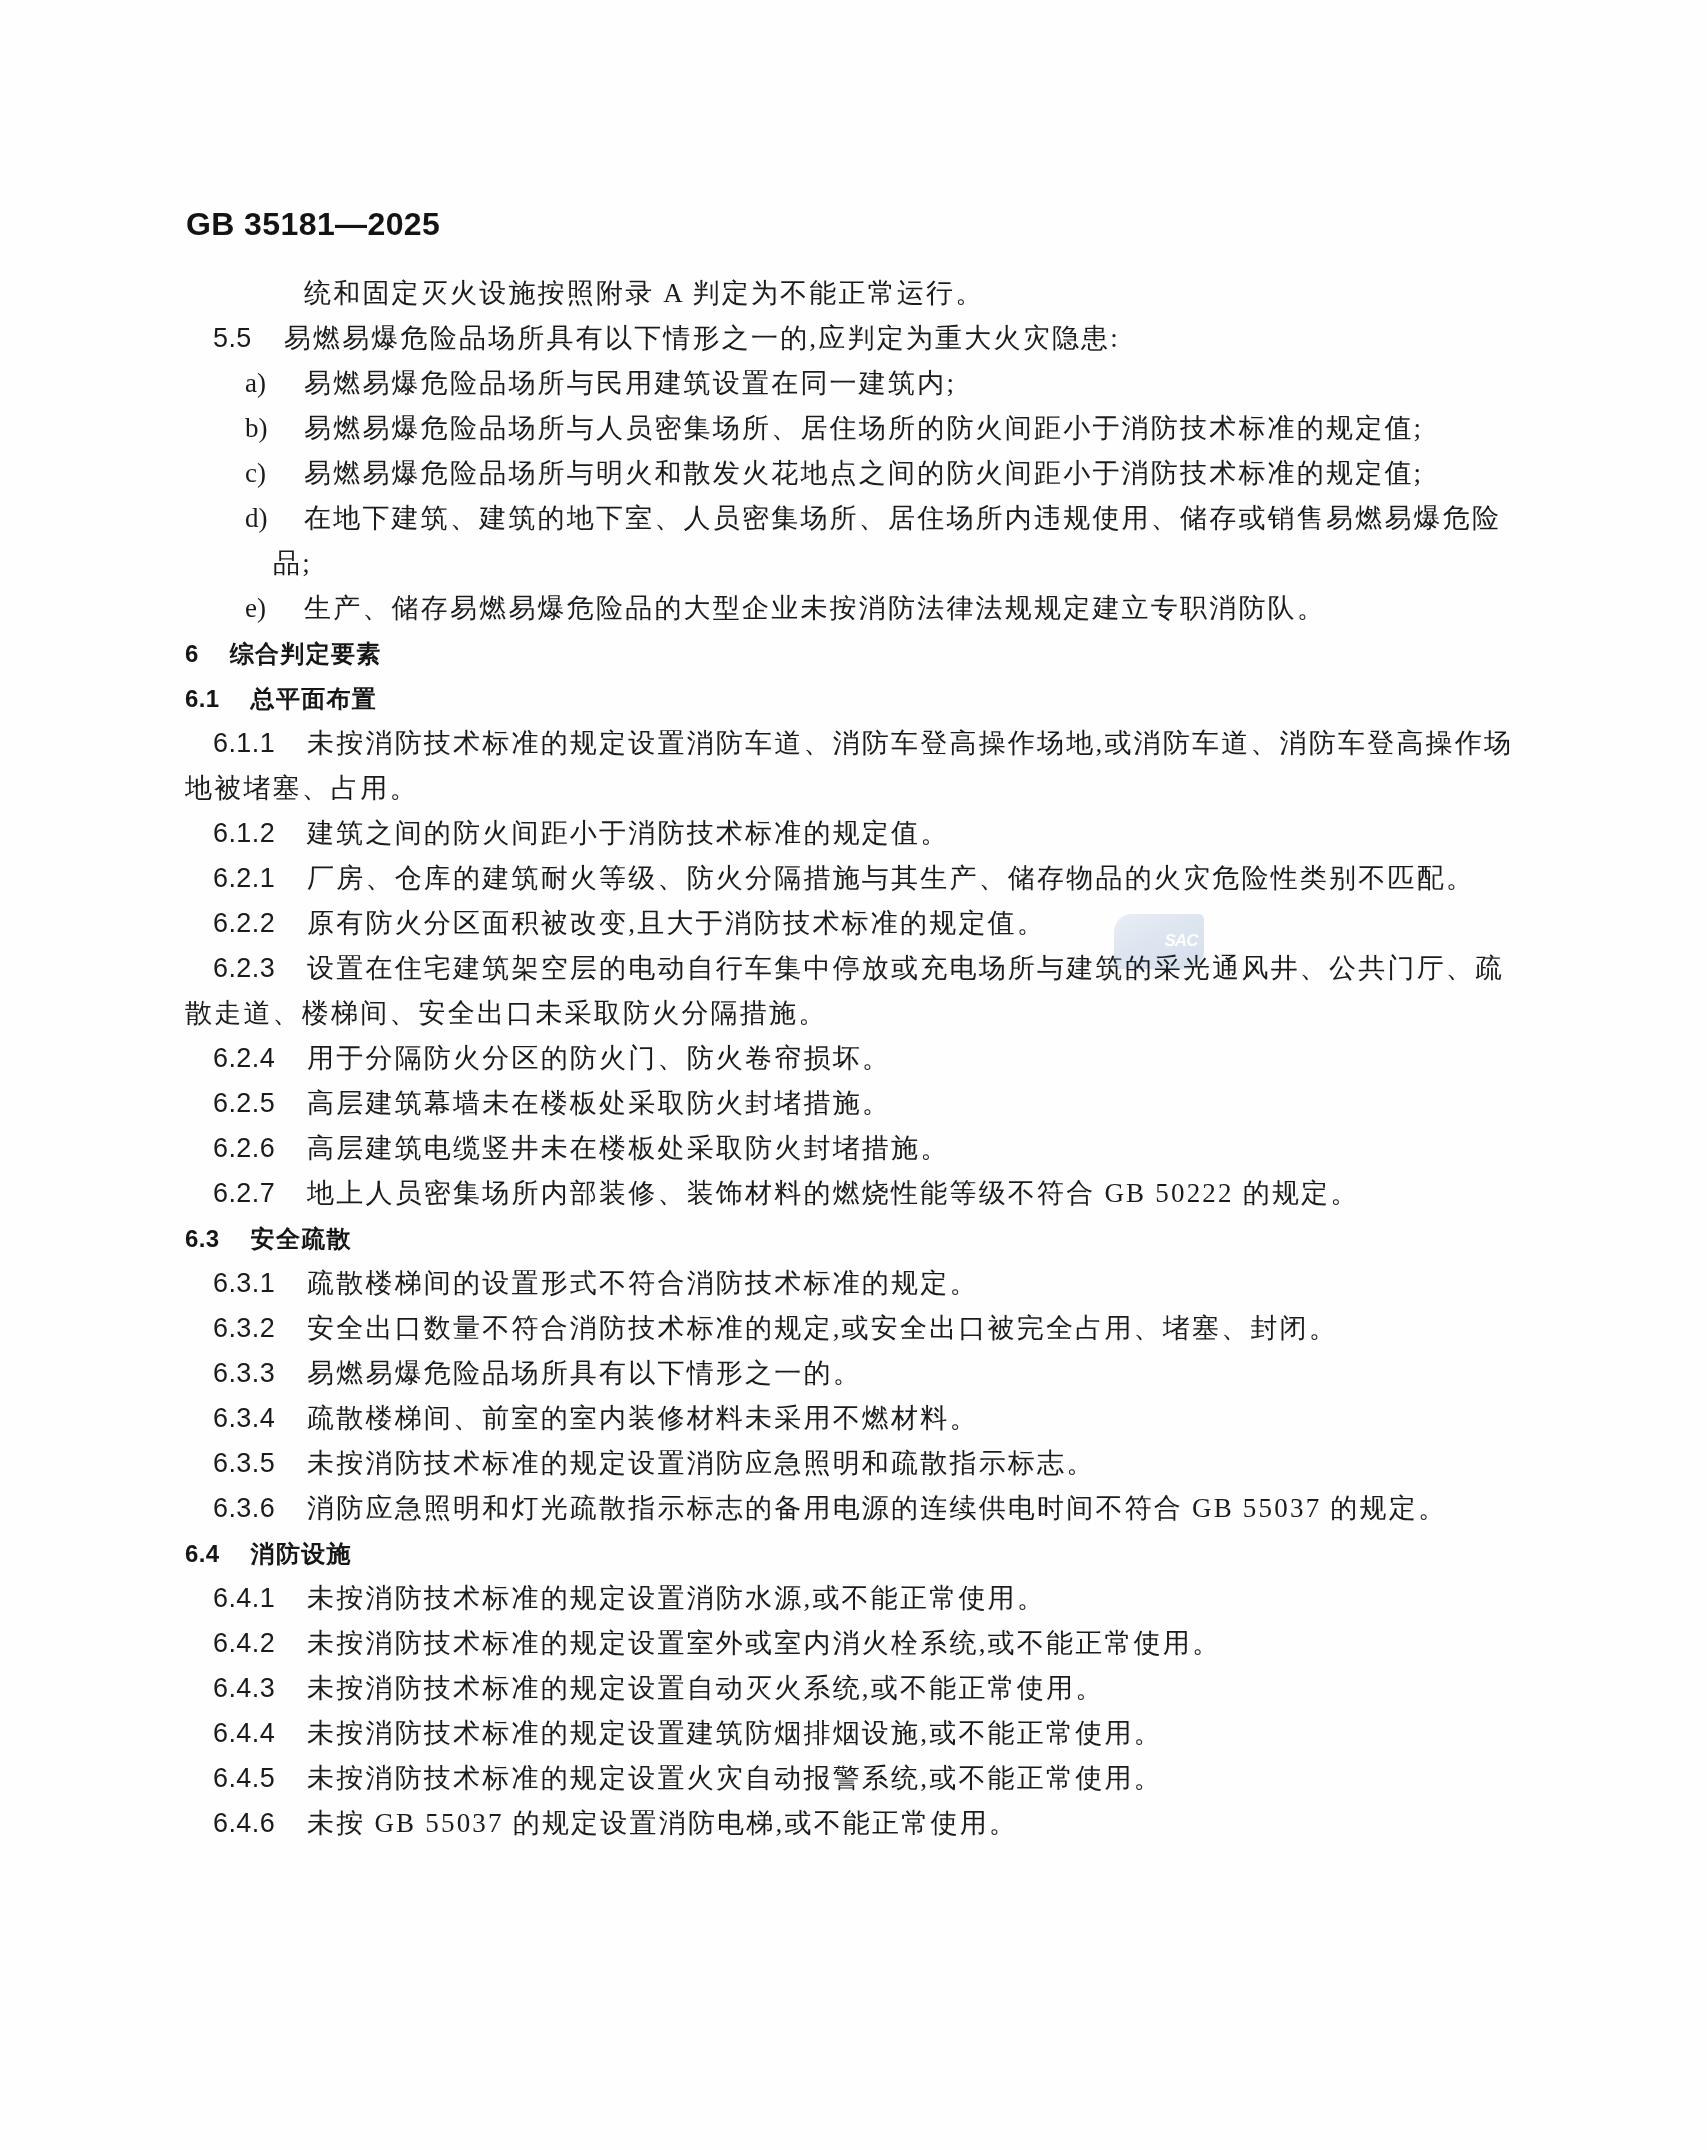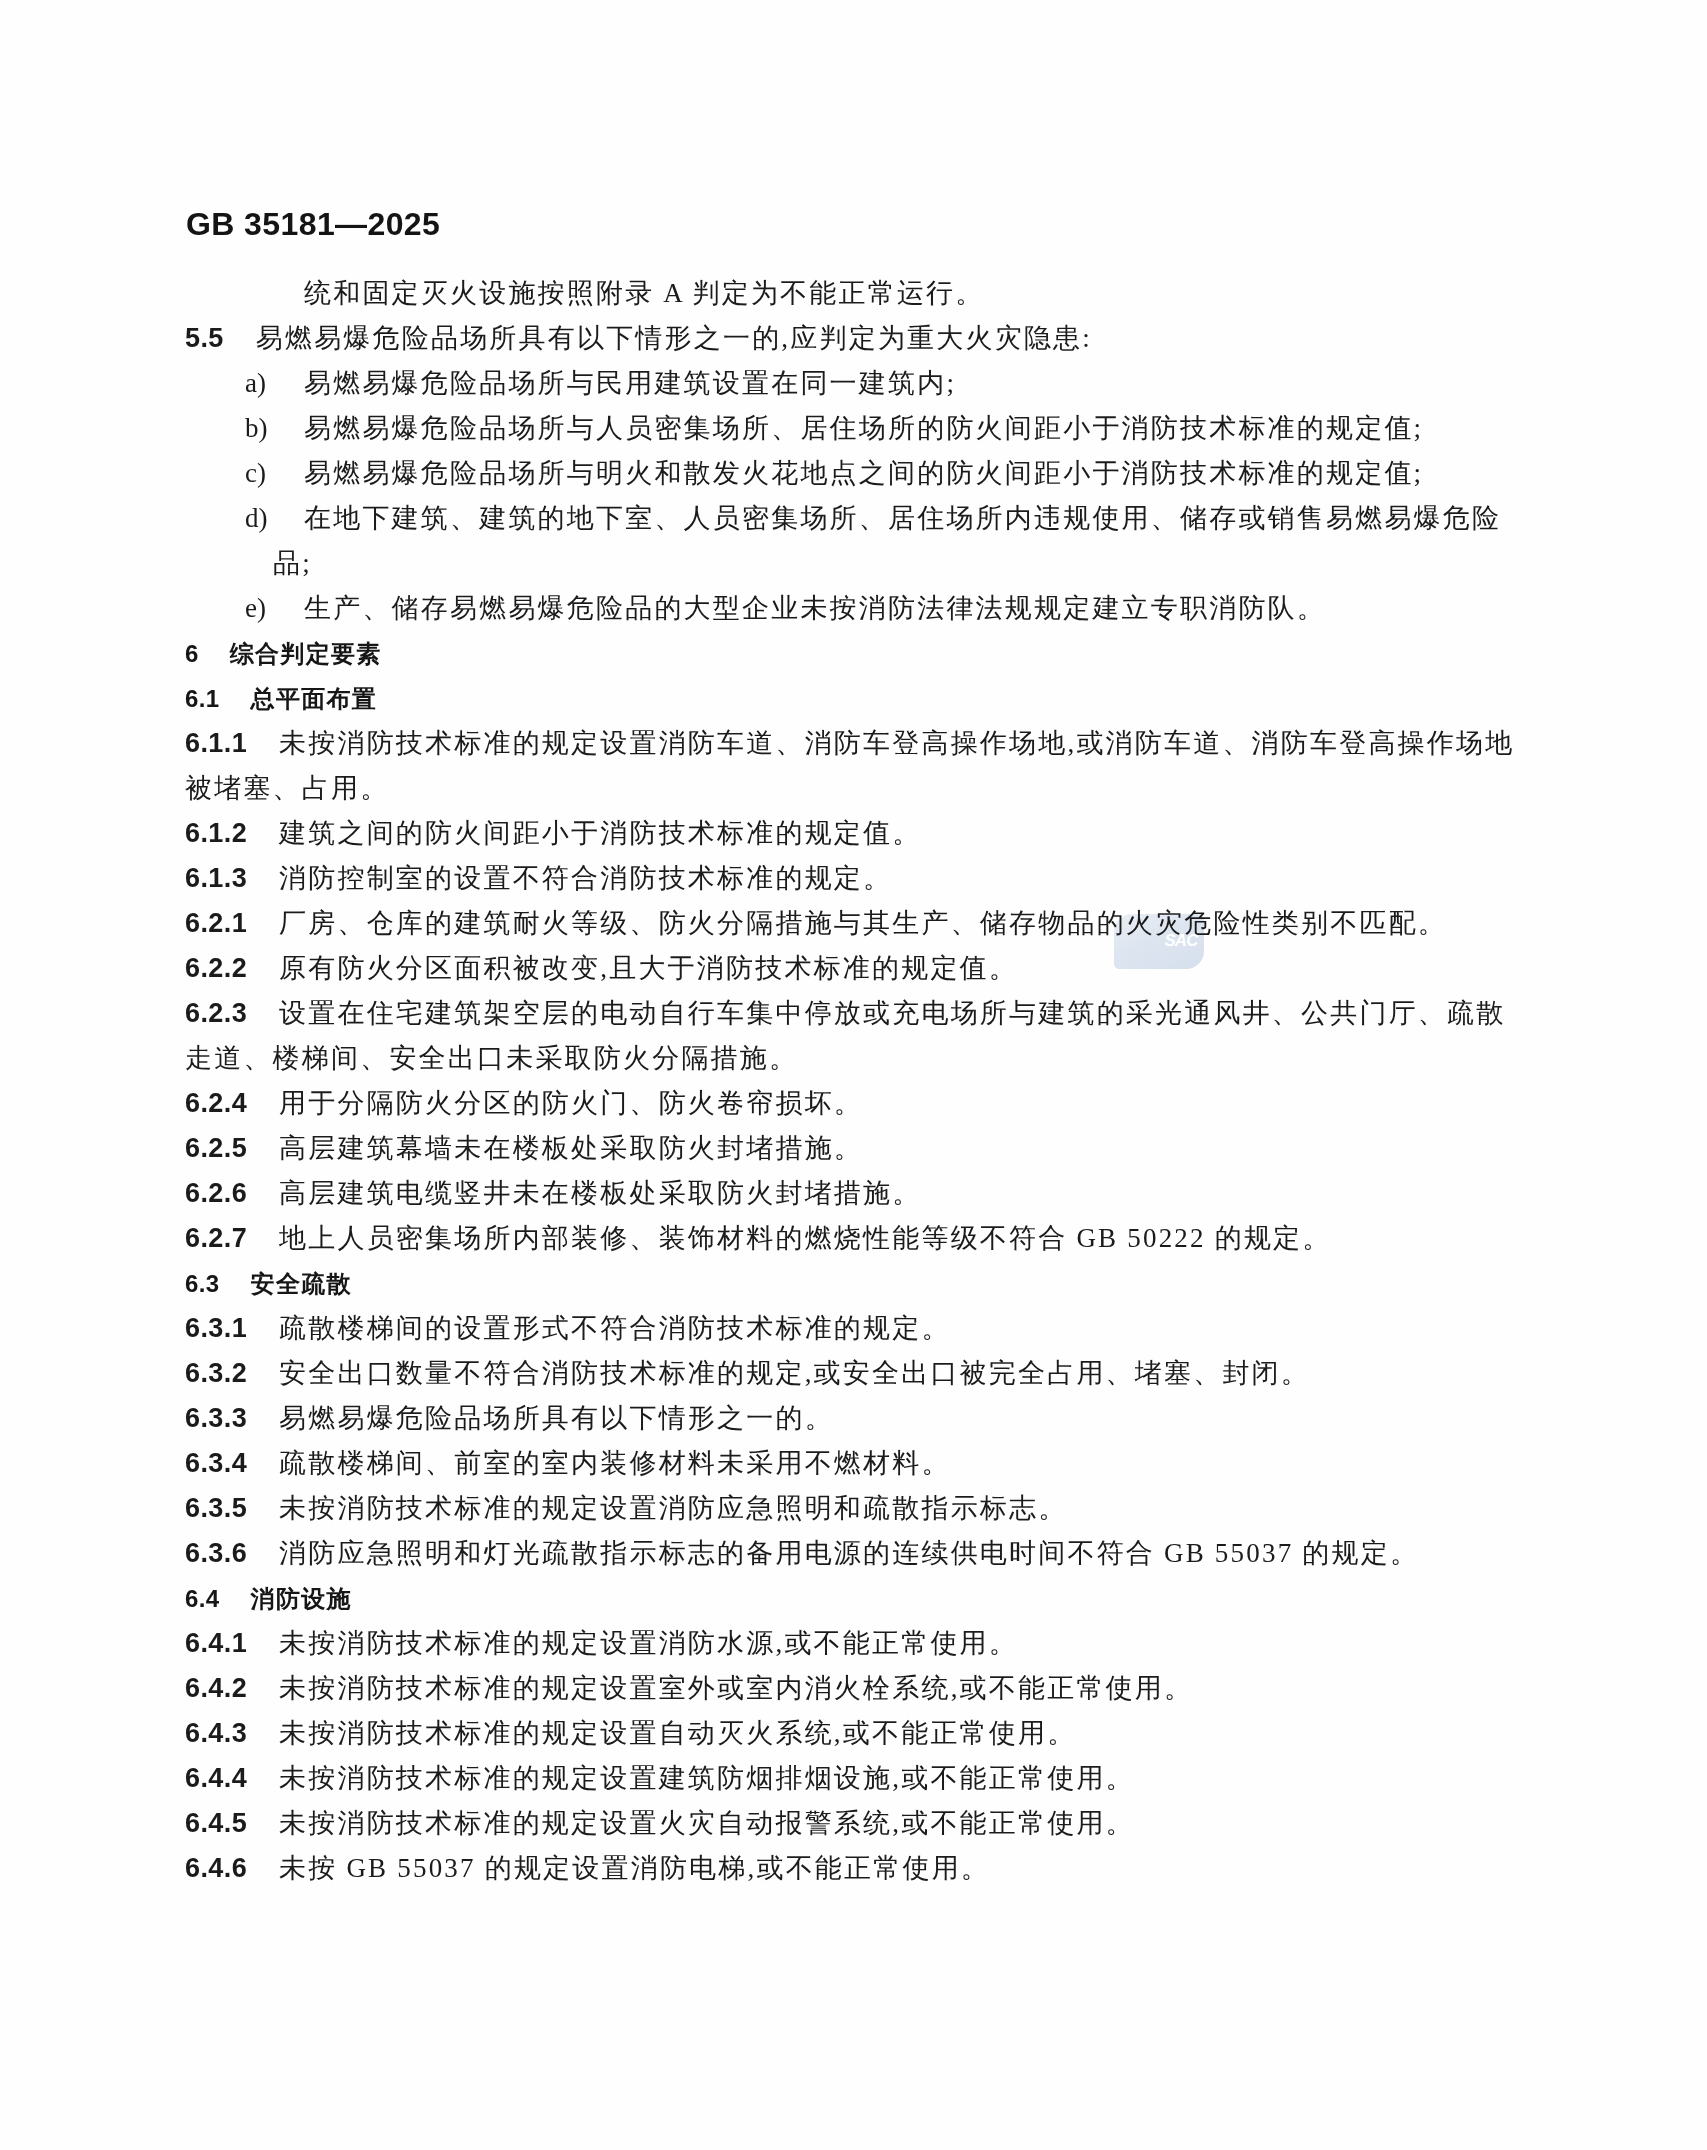--- a/index.html
+++ b/index.html
@@ -34,23 +34,24 @@
     letter-spacing:2.2px;
     z-index:2;
   }
   .doc-body p{margin:0;}
   .continuation{
     padding-left:119px;
     margin-bottom:6px;
   }
   .clause .num{
     font-family:"Liberation Sans","DejaVu Sans",sans-serif;
-    font-weight:700;
+    font-weight:400;
     letter-spacing:0.4px;
     margin-right:32px;
+    margin-left:28px;
   }
   .item{
     padding-left:88px;
     text-indent:-28px;
   }
   .item .num{
     display:inline-block;
     width:59px;
     text-indent:0;
     letter-spacing:0;
@@ -104,21 +105,20 @@
       <p class="clause"><span class="num">5.5</span><span class="txt">易燃易爆危险品场所具有以下情形之一的,应判定为重大火灾隐患:</span></p>
       <p class="item"><span class="num">a)</span><span class="txt">易燃易爆危险品场所与民用建筑设置在同一建筑内;</span></p>
       <p class="item"><span class="num">b)</span><span class="txt">易燃易爆危险品场所与人员密集场所、居住场所的防火间距小于消防技术标准的规定值;</span></p>
       <p class="item"><span class="num">c)</span><span class="txt">易燃易爆危险品场所与明火和散发火花地点之间的防火间距小于消防技术标准的规定值;</span></p>
       <p class="item"><span class="num">d)</span><span class="txt">在地下建筑、建筑的地下室、人员密集场所、居住场所内违规使用、储存或销售易燃易爆危险品;</span></p>
       <p class="item"><span class="num">e)</span><span class="txt">生产、储存易燃易爆危险品的大型企业未按消防法律法规规定建立专职消防队。</span></p>
       <p class="heading"><span class="num">6</span><span class="txt">综合判定要素</span></p>
       <p class="subheading"><span class="num">6.1</span><span class="txt">总平面布置</span></p>
       <p class="clause"><span class="num">6.1.1</span><span class="txt">未按消防技术标准的规定设置消防车道、消防车登高操作场地,或消防车道、消防车登高操作场地被堵塞、占用。</span></p>
       <p class="clause"><span class="num">6.1.2</span><span class="txt">建筑之间的防火间距小于消防技术标准的规定值。</span></p>
-      <p class="clause"><span class="num">6.1.3</span><span class="txt">消防控制室的设置不符合消防技术标准的规定。</span></p>
       <p class="clause"><span class="num">6.2.1</span><span class="txt">厂房、仓库的建筑耐火等级、防火分隔措施与其生产、储存物品的火灾危险性类别不匹配。</span></p>
       <p class="clause"><span class="num">6.2.2</span><span class="txt">原有防火分区面积被改变,且大于消防技术标准的规定值。</span></p>
       <p class="clause"><span class="num">6.2.3</span><span class="txt">设置在住宅建筑架空层的电动自行车集中停放或充电场所与建筑的采光通风井、公共门厅、疏散走道、楼梯间、安全出口未采取防火分隔措施。</span></p>
       <p class="clause"><span class="num">6.2.4</span><span class="txt">用于分隔防火分区的防火门、防火卷帘损坏。</span></p>
       <p class="clause"><span class="num">6.2.5</span><span class="txt">高层建筑幕墙未在楼板处采取防火封堵措施。</span></p>
       <p class="clause"><span class="num">6.2.6</span><span class="txt">高层建筑电缆竖井未在楼板处采取防火封堵措施。</span></p>
       <p class="clause"><span class="num">6.2.7</span><span class="txt">地上人员密集场所内部装修、装饰材料的燃烧性能等级不符合 GB 50222 的规定。</span></p>
       <p class="subheading"><span class="num">6.3</span><span class="txt">安全疏散</span></p>
       <p class="clause"><span class="num">6.3.1</span><span class="txt">疏散楼梯间的设置形式不符合消防技术标准的规定。</span></p>
       <p class="clause"><span class="num">6.3.2</span><span class="txt">安全出口数量不符合消防技术标准的规定,或安全出口被完全占用、堵塞、封闭。</span></p>

